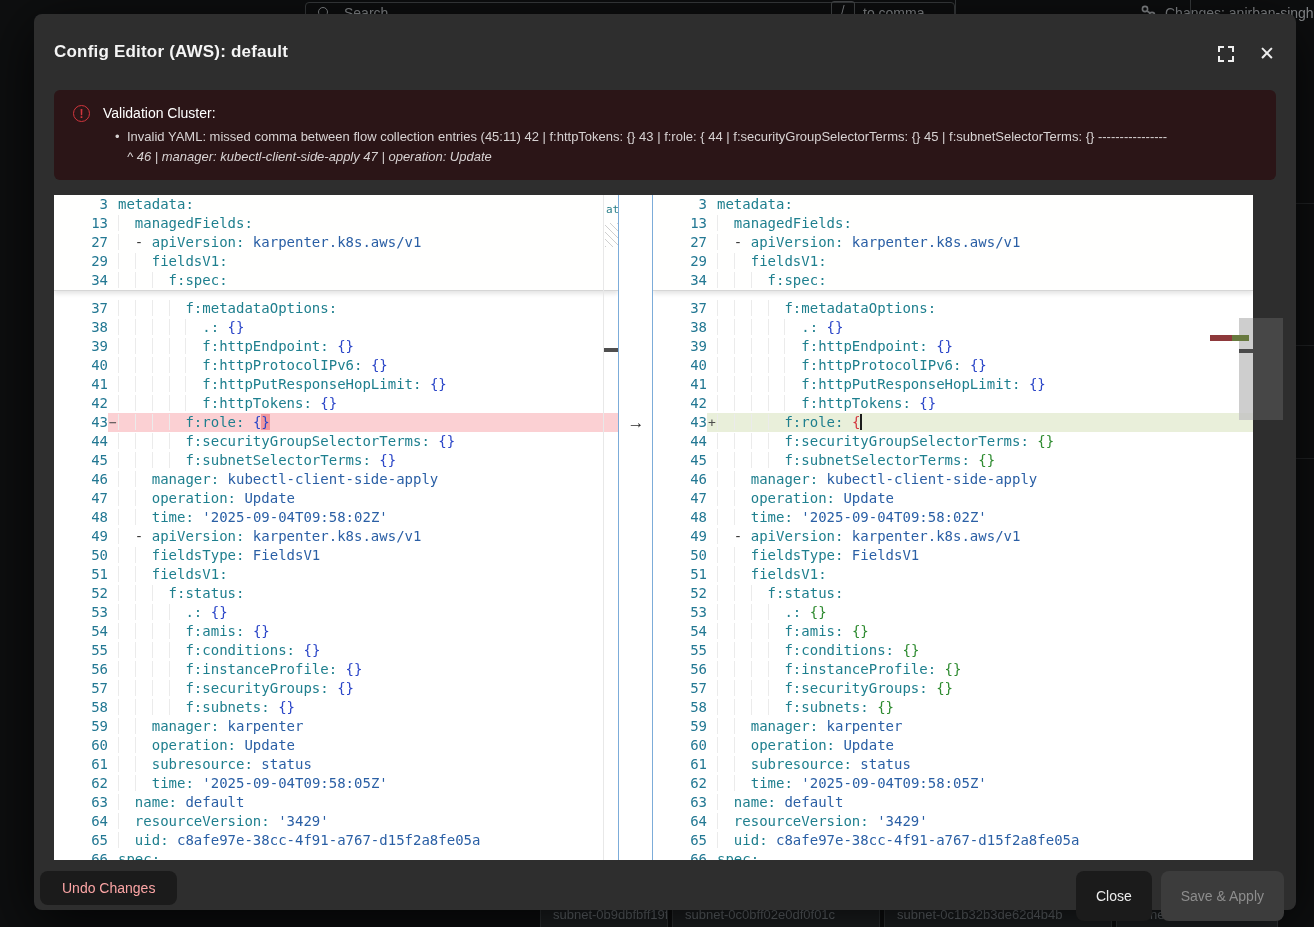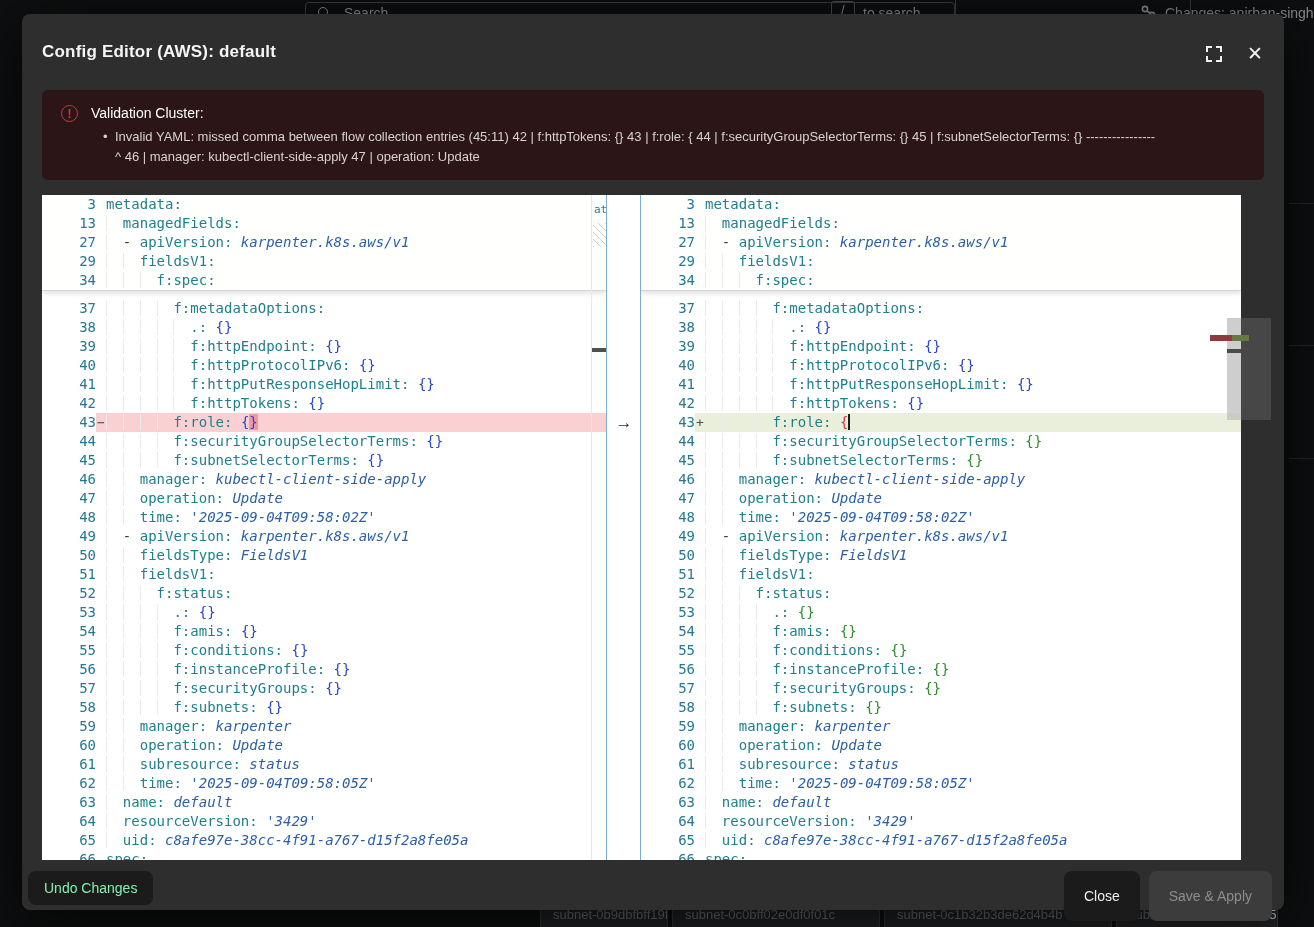--- a/index.html
+++ b/index.html
@@ -22,21 +22,21 @@
   .cluster-ic { position:absolute; left:1140px; top:4px; z-index:1; }
   .right-strip-line { position:absolute; left:1289px; width:25px; height:1px; background:#232527; z-index:1; }
 
   .bgtable { position:absolute; left:540px; top:903px; right:0; height:24px; display:flex; gap:4px; z-index:1; }
   .bgcell { background:#202325; border:1px solid #34383a; border-bottom:none;
             border-radius:6px 6px 0 0; color:#73797e; font-size:13px;
             padding:3px 0 0 12px; white-space:nowrap; overflow:hidden; flex:none; }
   .bgcell .tail { color:#c9cdd0; }
 
   
-  #modal { position:absolute; left:22px; top:14px; width:1262px; height:896px;
+  #modal { position:absolute; left:34px; top:14px; width:1262px; height:896px;
            background:#2e2e2e; border-radius:8px; z-index:50;
            box-shadow:0 12px 60px rgba(0,0,0,0.8); }
   .m-title { position:absolute; left:20px; top:28px; color:#f5f5f5; font-size:17px;
              font-weight:600; letter-spacing:.2px; }
   .hd-btn { position:absolute; top:29px; width:22px; height:22px; cursor:pointer;
             color:#efefef; background:none; border:none; }
   .fs-ic { position:relative; display:block; width:16px; height:16px; margin:2px auto; }
   .fs-ic span { position:absolute; width:6px; height:6px; border:2px solid #efefef; }
   .fs-ic .tl { left:0; top:0; border-right:none; border-bottom:none; }
   .fs-ic .tr { right:0; top:0; border-left:none; border-bottom:none; }
@@ -46,21 +46,21 @@
 
   
   #banner { position:absolute; left:20px; top:76px; width:1222px; height:90px;
             background:#2b1517; border-radius:6px; overflow:hidden; }
   .err-ic { position:absolute; left:19px; top:15px; width:17px; height:17px;
             border:1.7px solid #d1353d; border-radius:50%; color:#d1353d;
             font-size:12px; font-weight:700; text-align:center; line-height:16px; }
   .vi-title { position:absolute; left:49px; top:15px; color:#ffffff; font-size:14px; }
   .vi-bullet { position:absolute; left:61px; top:39px; color:#d7d2d2; font-size:13px; }
   .vi-l1 { position:absolute; left:73px; top:39px; color:#d7d2d2; font-size:13px; white-space:nowrap; }
-  .vi-l2 { position:absolute; left:73px; top:59px; color:#d7d2d2; font-size:13px; white-space:nowrap; }
+  .vi-l2 { position:absolute; left:73px; top:59px; color:#d7d2d2; font-size:13px; white-space:nowrap;font-style:italic; }
 
   
   #diff { position:absolute; left:20px; top:181px; width:1199px; height:665px;
           background:#ffffff; display:flex; overflow:hidden; }
   .pane { position:relative; height:665px; overflow:hidden; flex:none; }
   #pane-left { width:564px; }
   #pane-right { width:600px; }
   #sash { width:35px; flex:none; background:#ffffff;
           border-left:1px solid #7cacd9; border-right:1px solid #7cacd9; position:relative; }
   .revert { position:absolute; left:6px; top:218px; width:22px; height:19px; border:none;
@@ -74,21 +74,21 @@
         font-family:"DejaVu Sans Mono", monospace; font-size:14px; }
   .cl .num { width:54px; flex:none; text-align:right; color:#237893; }
   .cl .body { display:flex; flex:1; min-width:0; }
   .cl .mk { width:10px; flex:none; text-align:center; color:#4d4d4d; font-size:13px; }
   .cl .code { white-space:pre; flex:none; }
   .cl.del .body { background:#fbd0d3; }
   .cl.add .body { background:#e9efda; }
 
   .ig { box-shadow:inset 1px 0 0 #ebebeb; }
   .tk-k { color:#1e7f8e; }
-  .tk-v { color:#2a5fa5;font-style:italic; }
+  .tk-v { color:#2a5fa5; }
   .tk-d { color:#3b3b3b; }
   .tk-b { color:#2b46c8; }
   .tk-g { color:#2e8b30; }
   .tk-r { color:#d4373e; }
   .tk-x { color:#2b46c8; background:#f2989e; }
   .cursorbar { display:inline-block; width:2px; height:16px; background:#1c1c1c;
                vertical-align:middle; margin-top:-2px; }
 
   
   .l-ruler { position:absolute; right:0; top:0; width:15px; height:665px;
@@ -105,38 +105,38 @@
   .r-dash { position:absolute; right:0; top:154px; width:14px; height:4px; background:#4a4a4a; z-index:6; }
 
   
   .mod-slider { position:absolute; left:1219px; top:304px; width:30px; height:102px; background:#474747; }
   .ov-red { position:absolute; left:1210px; top:335px; width:22px; height:6px; background:#8e393b; z-index:51; }
   .ov-green { position:absolute; left:1232px; top:335px; width:17px; height:6px; background:#68793f; z-index:51; }
 
   
   .btn { position:absolute; top:857px; height:34px; border:none; border-radius:8px;
          font-family:"Liberation Sans", sans-serif; font-size:14px; cursor:pointer; }
-  #undo-btn { left:6px; padding:0 16px; background:#1b1b1b; color:#86efac; }
+  #undo-btn { left:6px; padding:0 22px; background:#1b1b1b; color:#fca5a5; }
   .fgroup { position:absolute; top:857px; right:12px; display:flex; gap:9px; }
   .fgroup button { height:50px; border:none; border-radius:8px; font-size:14px; cursor:pointer;
                    font-family:"Liberation Sans", sans-serif; }
   #close-btn { padding:0 20px; background:#1b1b1b; color:#ededed; }
   #save-btn { padding:0 20px; background:#3c3c3c; color:#8d8d8d; cursor:default; }
 </style>
 </head>
 <body>
 
 <div id="page">
 
   <div class="mag"></div>
   <div class="search-box"></div>
   <span class="topbar-el" style="left:344px; top:5px;">Search</span>
   <span class="topbar-el" style="left:780px; top:18px;">Press</span>
   <span class="kbd">/</span>
-  <span class="topbar-el" style="left:863px; top:5px;">to search</span>
+  <span class="topbar-el" style="left:863px; top:5px;">to comma</span>
   <div class="divline" style="left:955px;"></div>
   <div class="divline" style="left:1190px;"></div>
   <span class="cluster-ic">
     <svg width="18" height="18" viewBox="0 0 18 18">
       <circle cx="5" cy="5" r="2.6" fill="none" stroke="#8d9093" stroke-width="1.6"></circle>
       <circle cx="12" cy="11" r="2.6" fill="none" stroke="#8d9093" stroke-width="1.6"></circle>
       <path d="M7 7 L10 9" stroke="#8d9093" stroke-width="1.6"></path>
     </svg>
   </span>
   <span class="topbar-el" style="left:1165px; top:5px;">Changes: anirban-singh</span>

